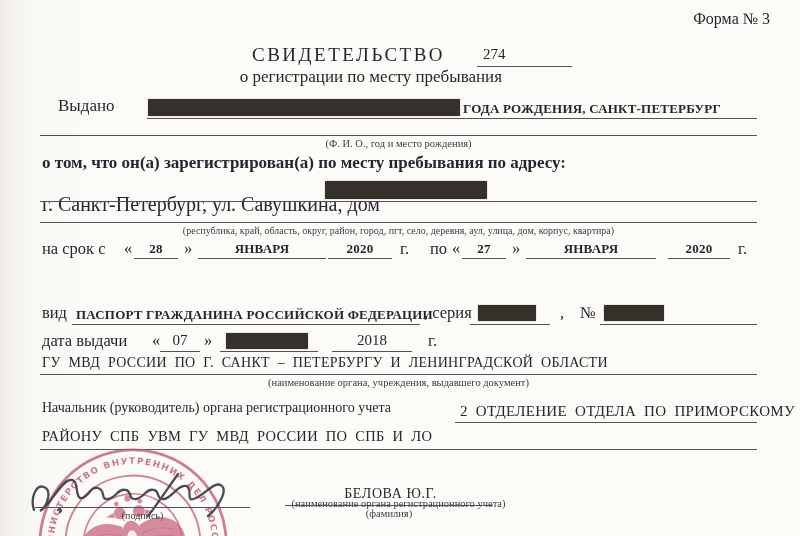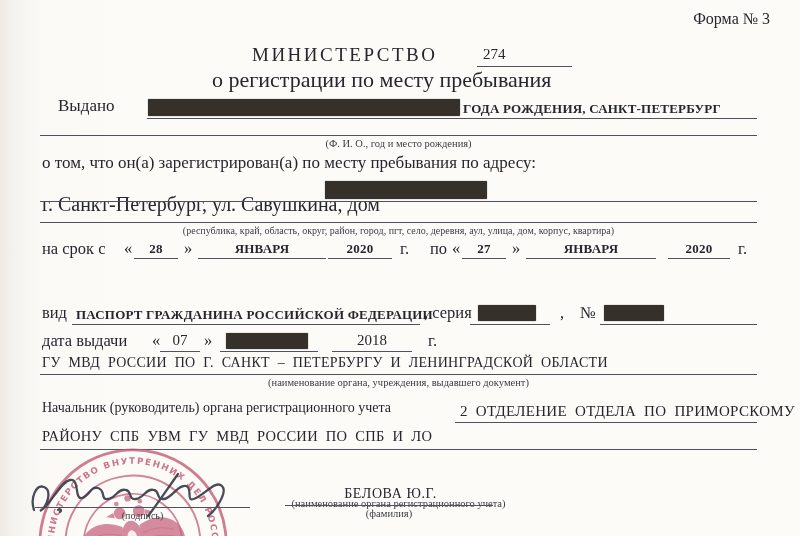--- a/index.html
+++ b/index.html
@@ -21,34 +21,34 @@
   .stamp-svg{position:absolute; left:26px; top:436px; opacity:.9; transform:rotate(-7deg); z-index:2;}
   .sig-svg{position:absolute; left:28px; top:470px; z-index:5;}
 </style>
 </head>
 <body>
 
 <div class="page">
 
   <div class="abs" style="top:10px; left:650px; width:120px; text-align:right; font-size:16px;">Форма № 3</div>
 
-  <div class="abs" style="top:44px; left:252px; font-size:19px; letter-spacing:2.5px;">МИНИСТЕРСТВО</div>
+  <div class="abs" style="top:44px; left:252px; font-size:19px; letter-spacing:2.5px;">СВИДЕТЕЛЬСТВО</div>
   <div class="abs" style="top:46px; left:477px; width:95px; text-align:left; padding-left:6px; font-size:15px;">274</div>
   <div class="hr" style="top:66px; left:477px; width:95px;"></div>
-  <div class="abs" style="top:67px; left:212px; width:290px; text-align:center; font-size:22px;">о регистрации по месту пребывания</div>
+  <div class="abs" style="top:67px; left:212px; width:290px; text-align:right; font-size:17px;">о регистрации по месту пребывания</div>
 
   <div class="abs body-text" style="top:96px; left:58px; font-size:17px;">Выдано</div>
   <div class="bar" style="top:99px; left:148px; width:312px; height:17px;"></div>
   <div class="abs bold-val" style="top:101px; left:463px;">ГОДА РОЖДЕНИЯ, САНКТ-ПЕТЕРБУРГ</div>
   <div class="hr" style="top:118px; left:147px; width:610px;"></div>
 
   <div class="hr" style="top:135px; left:40px; width:717px;"></div>
   <div class="abs cap" style="top:138px; left:40px; width:717px;">(Ф. И. О., год и место рождения)</div>
 
-  <div class="abs body-text" style="top:153px; left:42px; font-size:17px;">о том, что он(а) зарегистрирован(а) по месту пребывания по адресу:</div>
+  <div class="abs body-text" style="top:153px; left:42px; font-size:17px;font-weight:bold;">о том, что он(а) зарегистрирован(а) по месту пребывания по адресу:</div>
   <div class="abs body-text" style="top:193px; left:42px; font-size:20px;">г. Санкт-Петербург, ул. Савушкина, дом</div>
   <div class="bar" style="top:181px; left:325px; width:162px; height:18px;"></div>
   <div class="hr" style="top:201px; left:40px; width:717px;"></div>
   <div class="hr" style="top:222px; left:40px; width:717px;"></div>
   <div class="abs cap" style="top:225px; left:40px; width:717px; font-size:10px;">(республика, край, область, округ, район, город, пгт, село, деревня, аул, улица, дом, корпус, квартира)</div>
 
   <div class="abs body-text" style="top:239px; left:42px;">на срок с</div>
   <div class="abs body-text" style="top:239px; left:124px;">«</div>
   <div class="abs bold-val center" style="top:241px; left:134px; width:44px;">28</div>
   <div class="hr" style="top:258px; left:134px; width:44px;"></div>

